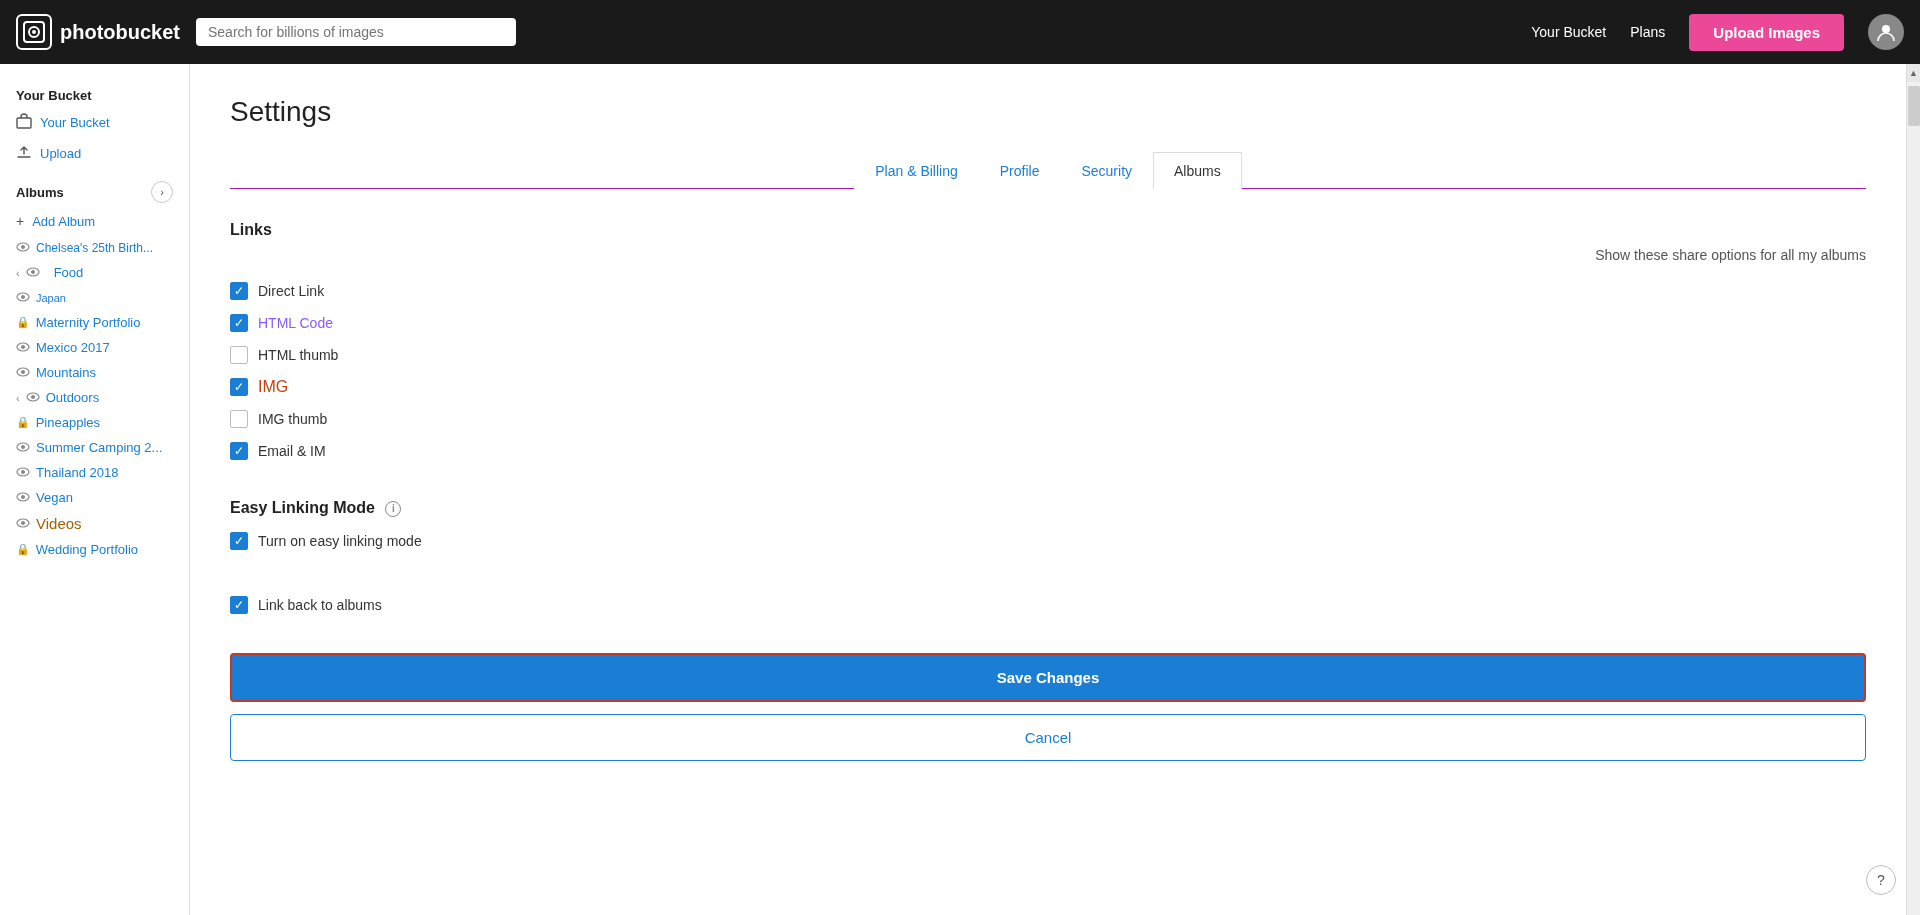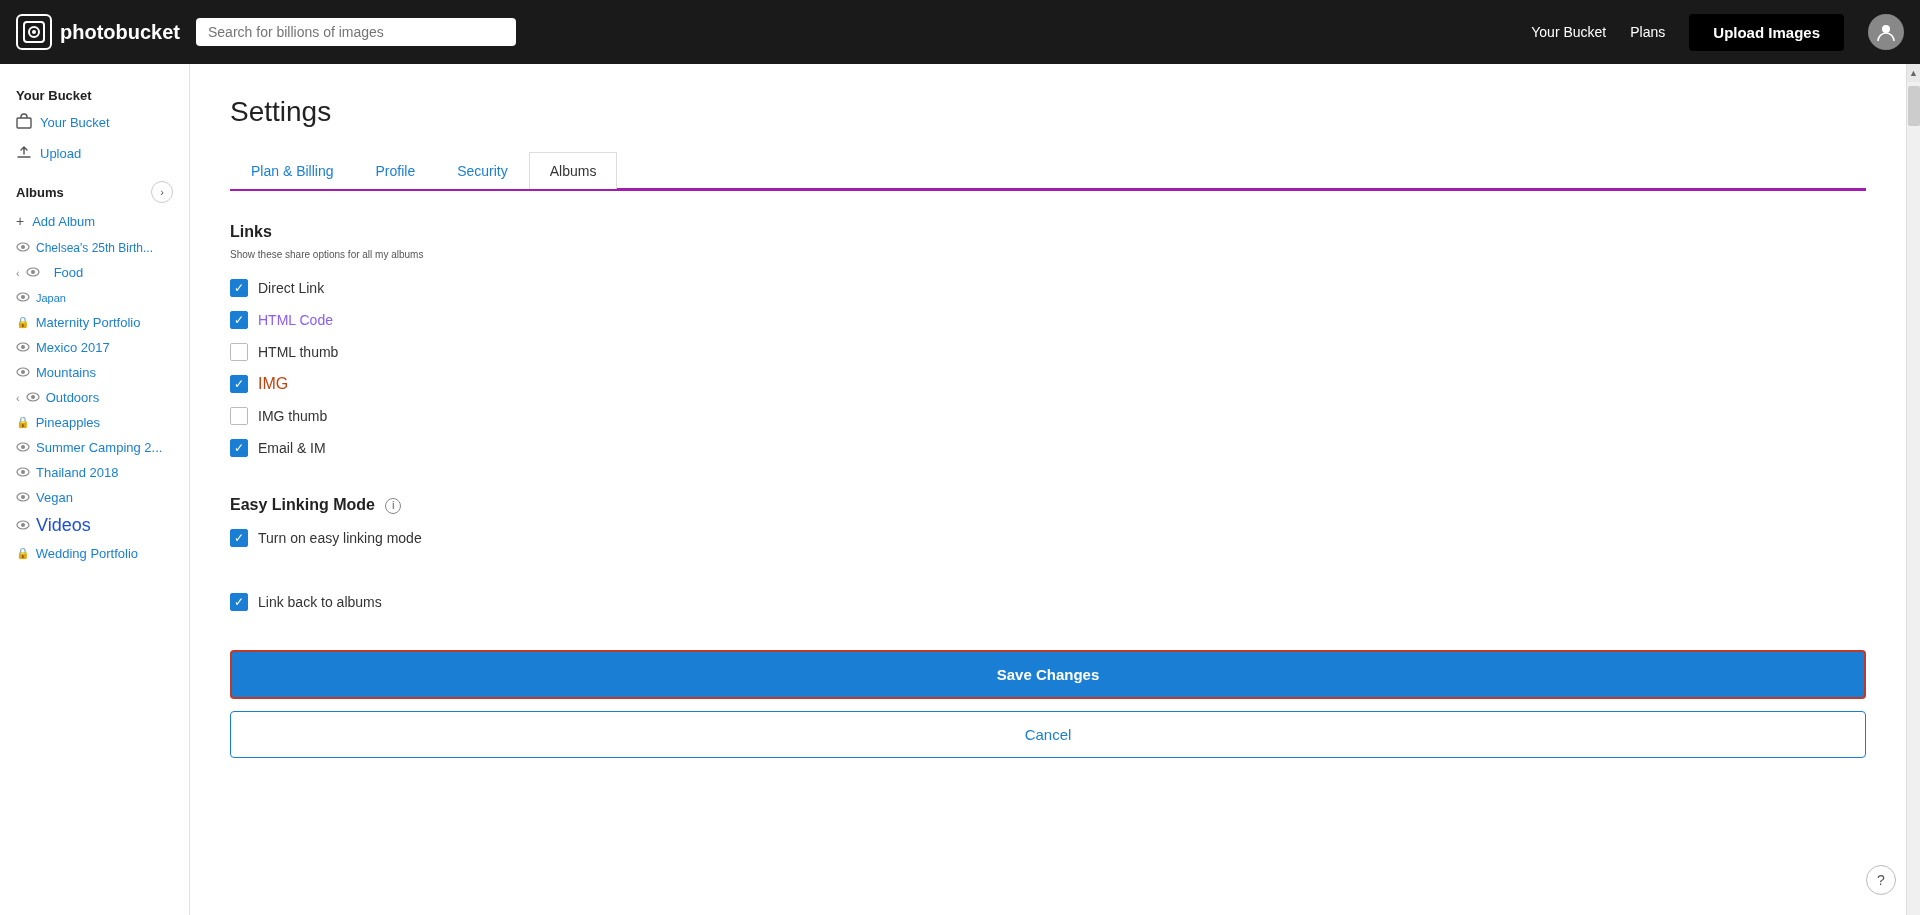--- a/index.html
+++ b/index.html
@@ -54,21 +54,21 @@
       color: #fff;
       font-size: 14px;
     }
     .topnav-link {
       color: #fff;
       text-decoration: none;
       cursor: pointer;
       white-space: nowrap;
     }
     .topnav-upload-btn {
-      background: #000000;
+      background: #ec4899;
       color: #fff;
       border: none;
       border-radius: 4px;
       padding: 10px 24px;
       font-size: 15px;
       font-weight: bold;
       cursor: pointer;
       white-space: nowrap;
     }
     .topnav-avatar {
@@ -178,22 +178,23 @@
     .page-title {
       font-size: 28px;
       font-weight: 300;
       color: #222;
       margin-bottom: 24px;
     }
 
     
     .tabs {
       display: flex;
-      border-bottom: 3px solid #a21caf;
+      border-bottom: 1px solid #a21caf;
       margin-bottom: 32px;
+      justify-content: center;
     }
     .tab {
       padding: 10px 20px;
       font-size: 14px;
       cursor: pointer;
       color: #1a7fd4;
       border: 1px solid transparent;
       border-bottom: none;
       margin-bottom: -1px;
       background: #fff;
@@ -209,23 +210,24 @@
     .section {
       margin-bottom: 32px;
     }
     .section-title {
       font-size: 16px;
       font-weight: bold;
       color: #222;
       margin-bottom: 8px;
     }
     .section-subtitle {
-      font-size: 10px;
+      font-size: 14px;
       color: #555;
       margin-bottom: 12px;
+      text-align: right;
     }
     .checkbox-row {
       display: flex;
       align-items: center;
       gap: 10px;
       padding: 7px 0;
       font-size: 14px;
       color: #333;
     }
     .checkbox-custom {
@@ -495,21 +497,21 @@
       </span>
           <span style="color:#1a7fd4;font-size:13px;">Vegan</span>
         </div>
         <div class="sidebar-album-item">
           <span class="sidebar-album-icon">
         <svg width="14" height="10" viewBox="0 0 14 10" fill="none">
               <ellipse cx="7" cy="5" rx="6" ry="4" stroke="#888" stroke-width="1.2"></ellipse>
               <circle cx="7" cy="5" r="2" fill="#888"></circle>
             </svg>
       </span>
-          <span style="color:#1d4ed8;font-size:18px;">Videos</span>
+          <span style="color:#a16207;font-size:15px;">Videos</span>
         </div>
         <div class="sidebar-album-item">
           <span class="sidebar-album-lock">🔒</span>
           <span style="color:#1a7fd4;font-size:13px;">Wedding Portfolio</span>
         </div>
       </div>
   </aside>
 
   <main class="content">
     <h1 class="page-title">Settings</h1>

